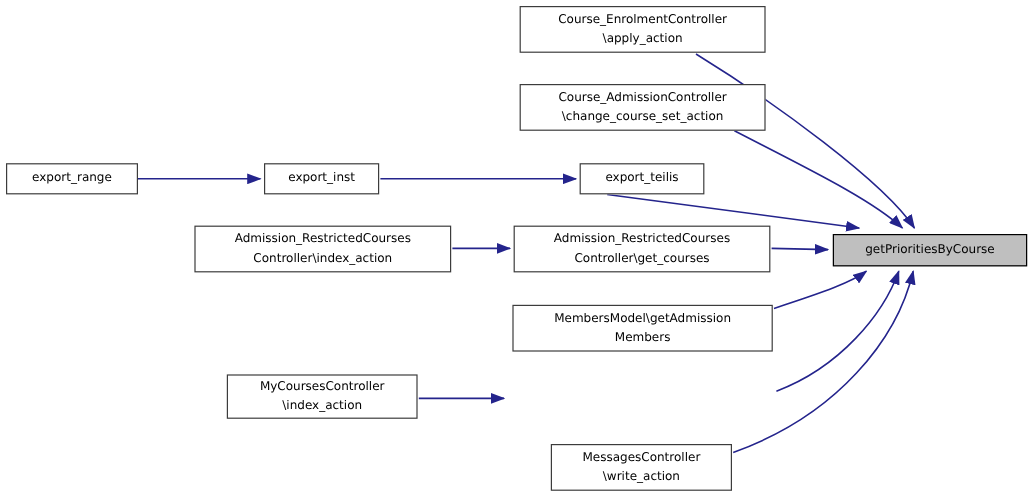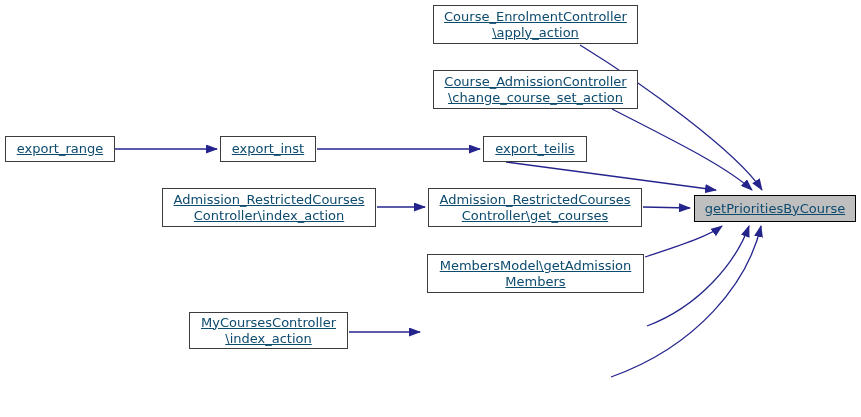--- a/index.html
+++ b/index.html
@@ -19,30 +19,29 @@
     position: absolute;
     left: 0;
     top: 0;
     pointer-events: none;
   }
   .node {
     position: absolute;
     box-sizing: border-box;
     border: 1px solid #3c3c3c;
     background: #ffffff;
-    color: #0c4a6e;
-    font-size: 13px;
+    color: #000000;
+    font-size: 10px;
     line-height: 16px;
     display: flex;
     align-items: center;
     justify-content: center;
     text-align: center;
     white-space: pre-line;
     cursor: pointer;
-    text-decoration: underline;
   }
   .node.focus {
     background: #bfbfbf;
     border-color: #000000;
     cursor: default;
   }
 </style>
 </head>
 <body>
 
@@ -87,16 +86,18 @@
   <div class="node" style="left:428px; top:188px; width:214px; height:39px;">Admission_RestrictedCourses
 Controller\get_courses</div>
 
   <div class="node" style="left:427px; top:254px; width:217px; height:39px;">MembersModel\getAdmission
 Members</div>
 
   <div class="node" style="left:189px; top:312px; width:159px; height:37px;">MyCoursesController
 \index_action</div>
 
 
+  <div class="node" style="left:459px; top:370px; width:151px; height:39px;">MessagesController
+\write_action</div>
 
   <div class="node focus" style="left:694px; top:195px; width:162px; height:27px;">getPrioritiesByCourse</div>
 
 </div>
 
 </body></html>

